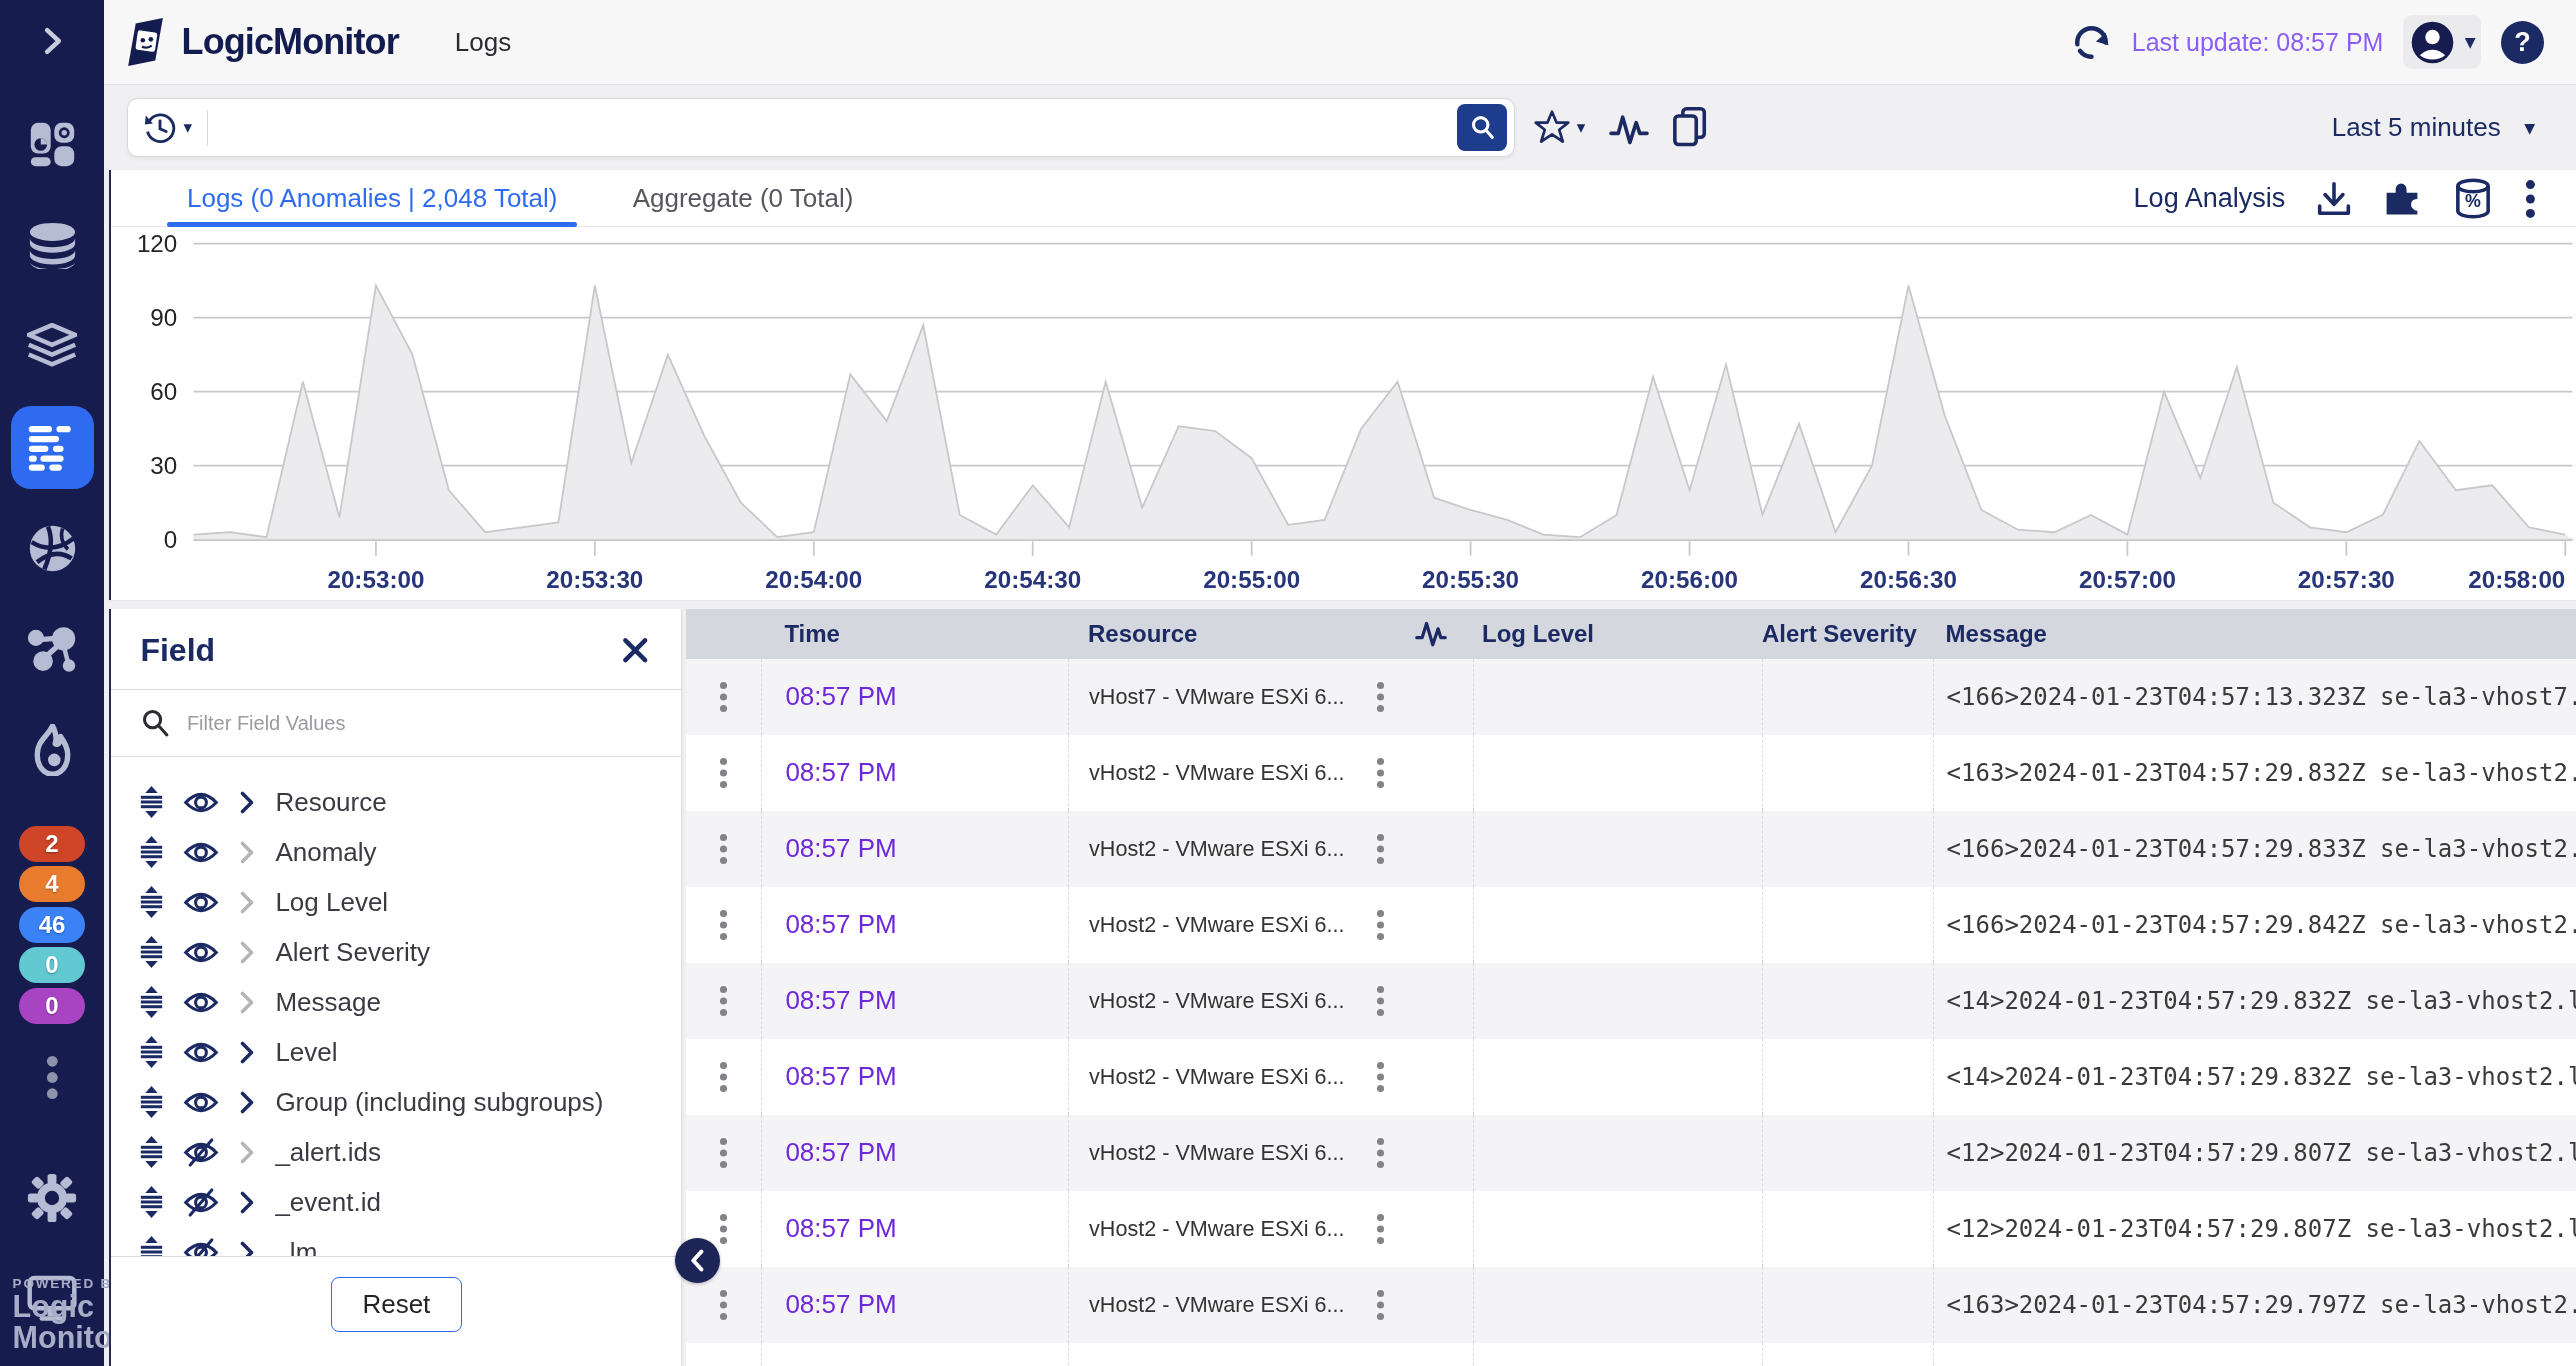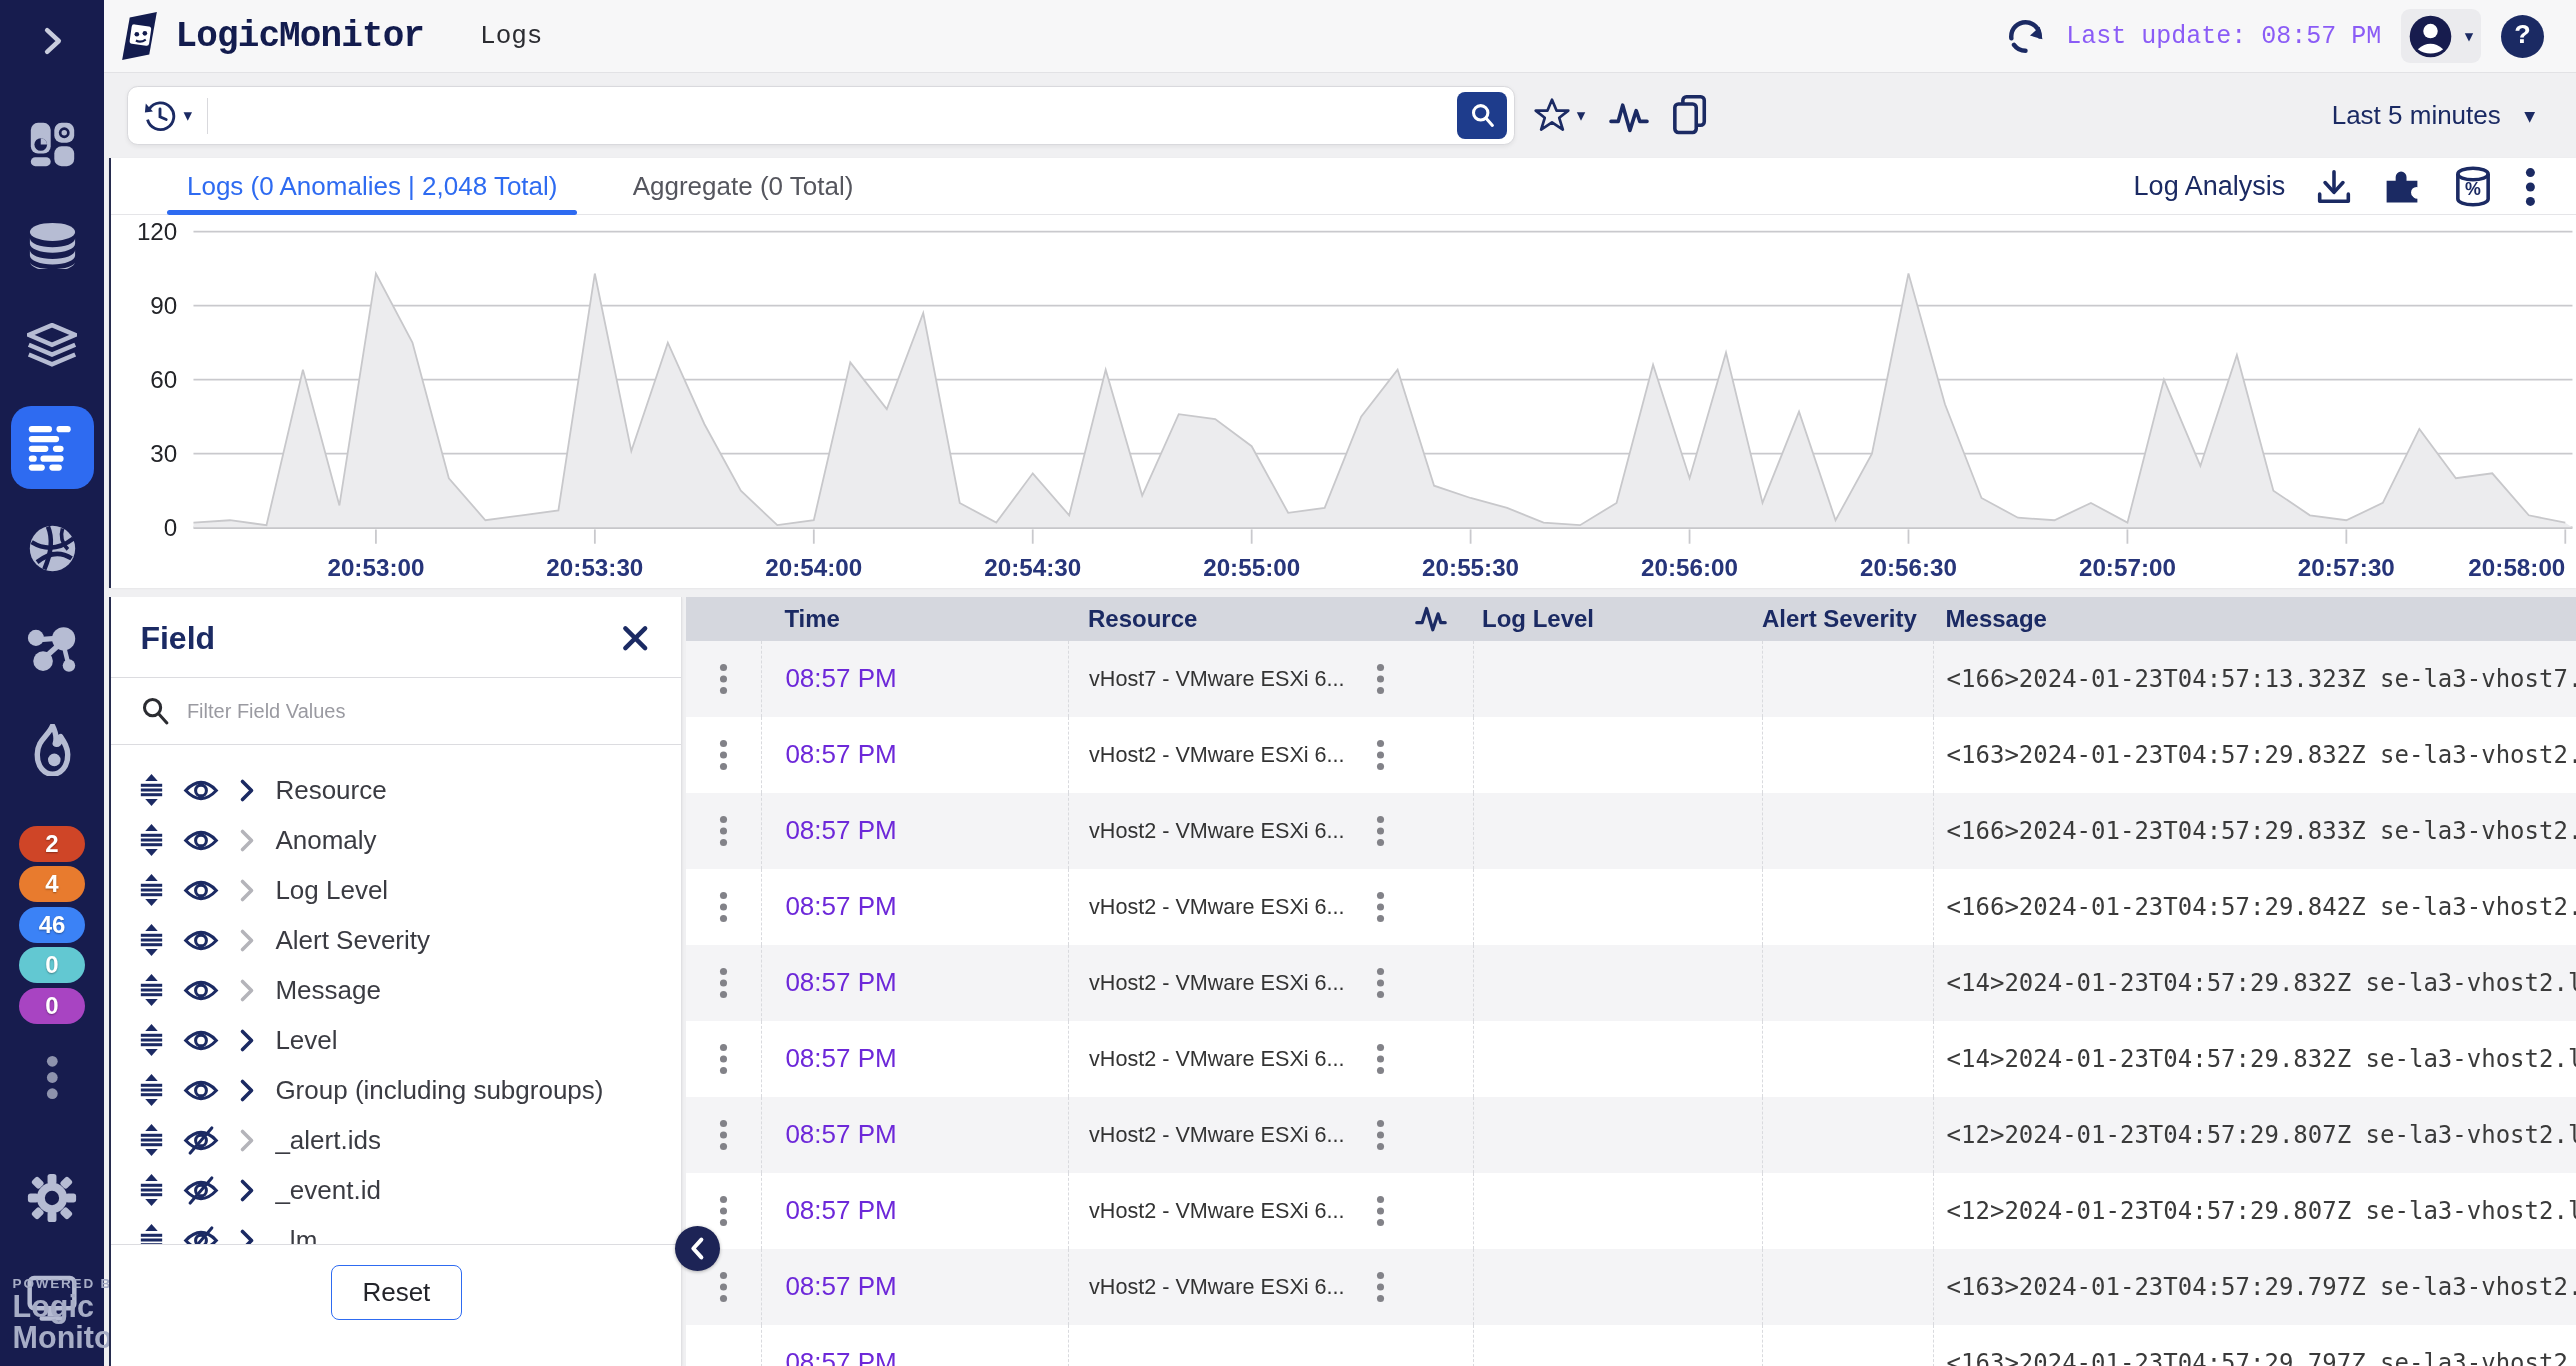--- a/index.html
+++ b/index.html
@@ -20,22 +20,22 @@
     font-size:24px; display:flex; align-items:center; justify-content:center; cursor:pointer;
     text-shadow:0 0.9px 1.8px rgba(0,0,0,.35); }
   .sb-kebab { margin-top:30.5px; cursor:pointer; }
   .powered { position:absolute; bottom:12.6px; left:12.6px; color:#a7adc6; line-height:1.02; }
   .powered .pb1 { font-size:13.5px; letter-spacing:1.8px; font-weight:bold; }
   .powered .pb2 { font-size:30.5px; font-weight:bold; }
 
   
   .main { flex:1; display:flex; flex-direction:column; min-width:0; }
 
-  .topbar { height:73px; background:#f7f7f8; border-bottom:0.9px solid #e2e2e5;
-    display:flex; align-items:center; padding:0 32px 0 12px;font-family:Liberation Mono, monospace; }
+  .topbar { height:85px; background:#f7f7f8; border-bottom:0.9px solid #e2e2e5;
+    display:flex; align-items:center; padding:0 32px 0 18px; }
   .brand { display:flex; align-items:center; gap:12.6px; }
   .brand-text { font-size:36px; font-weight:bold; color:#131c4e; letter-spacing:-0.9px; }
   .page-title { font-size:26px; color:#2b2c31; margin-left:56px; font-weight:500; }
   .topbar-right { margin-left:auto; display:flex; align-items:center; gap:20px; }
   .last-update { font-size:25px; color:#8b5cf6; }
   .avatar-wrap { display:flex; align-items:center; gap:9px; background:#ebebee; border-radius:9px;
     padding:3.6px 5.4px; cursor:pointer; }
   .caret { color:#1b2a63; font-size:21.6px; }
   .help-btn { width:43px; height:43px; border-radius:50%; background:#1b2a63; color:#fff;
     font-size:27px; font-weight:bold; display:flex; align-items:center; justify-content:center; cursor:pointer; }
@@ -83,21 +83,21 @@
   .fp-item .lbl { font-size:26px; color:#3a3b42; }
   .fp-foot { border-top:0.9px solid #dcdce0; display:flex; justify-content:center; padding:20px 33px; }
   .reset-btn { background:#fff; border:1.8px solid #2e6bf1; border-radius:8px; padding:10.8px 30.5px;
     font-size:26px; color:#23242a; cursor:pointer; font-family:"Liberation Sans",sans-serif; }
 
   .collapse-btn { position:absolute; left:566px; top:629px; width:45px; height:45px; border-radius:50%;
     background:#1d2456; border:none; cursor:pointer; display:flex; align-items:center; justify-content:center;
     box-shadow:0 0.9px 3.6px rgba(0,0,0,.3); z-index:5; }
 
   .logtable { flex:1; min-width:0; background:#fff; margin-left:3.6px; display:flex; flex-direction:column; }
-  .lt-header { height:44px; background:#d5d7de; display:flex; align-items:center; flex-shrink:0; }
+  .lt-header { height:50px; background:#d5d7de; display:flex; align-items:center; flex-shrink:0; }
   .lt-header .hc { font-size:24px; font-weight:bold; color:#1b2a63; white-space:nowrap; overflow:hidden; }
   .lt-body { flex:1; overflow:hidden; }
   .lt-row { height:76px; display:flex; align-items:center; cursor:pointer; }
   .lt-row.odd { background:#f4f4f6; }
   .lt-row.even { background:#ffffff; }
   .cell { height:100%; display:flex; align-items:center; overflow:hidden; white-space:nowrap; flex-shrink:0; }
   .cell.sep { border-left:0.9px dashed #d9dade; }
   .c-actions { width:75px; justify-content:center; }
   .c-time { width:307px; padding-left:23.4px; font-size:26px; color:#6d28d9; }
   .c-resource { width:322px; padding-left:20px; font-size:21.6px; color:#333; justify-content:space-between; padding-right:5.4px; }

